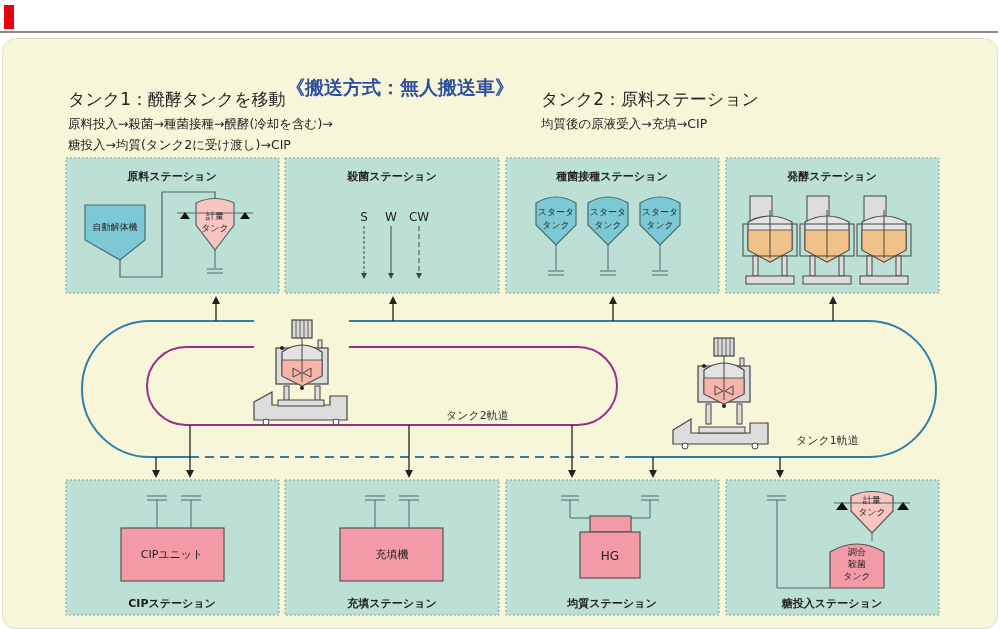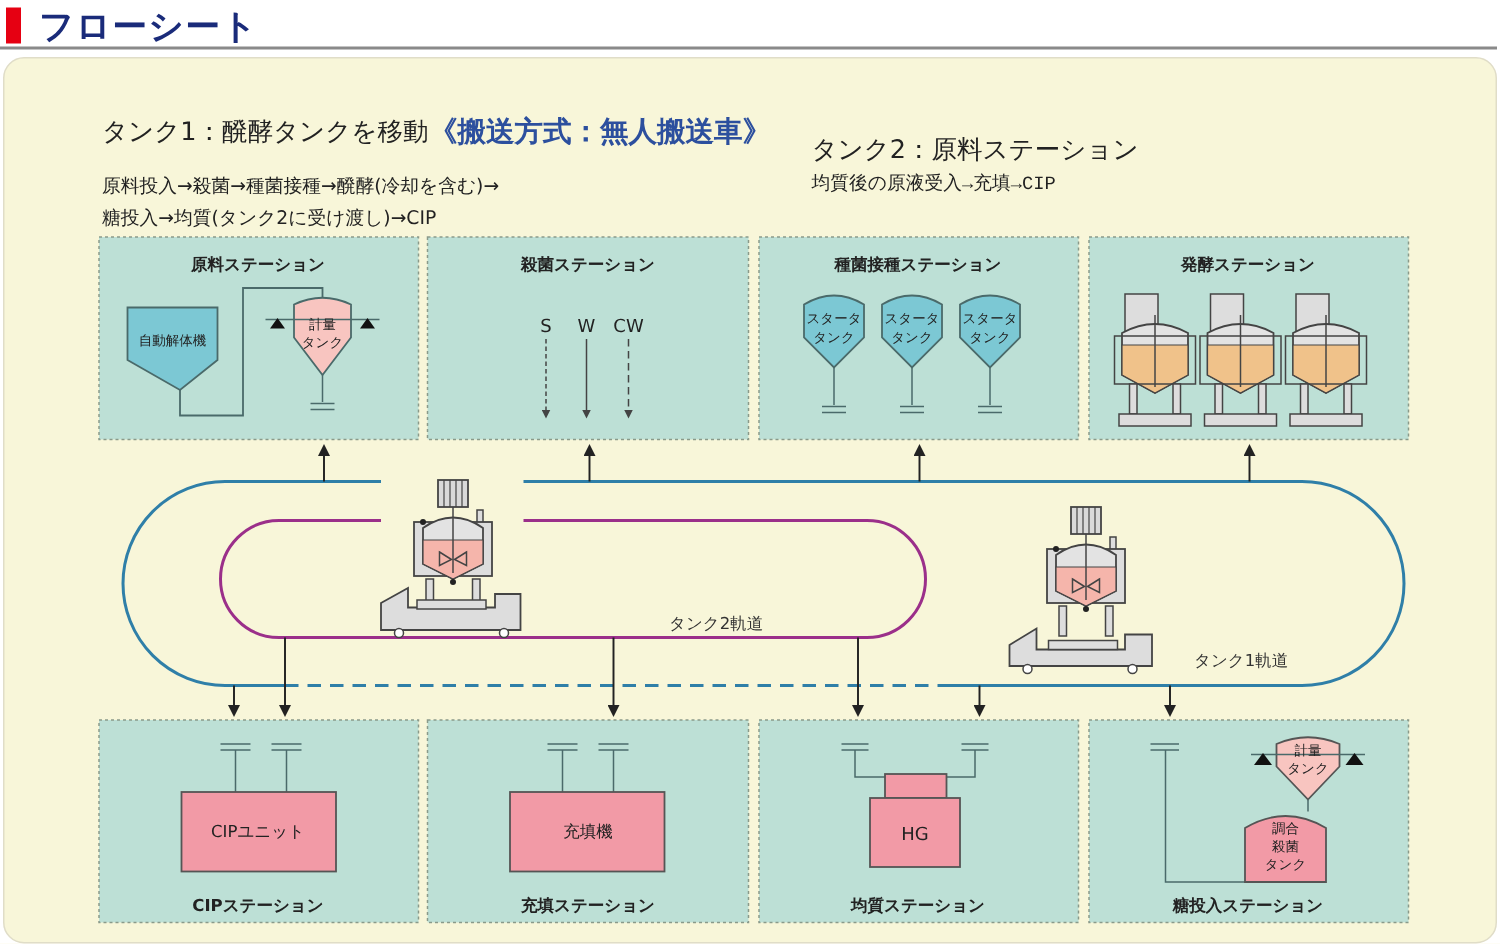--- a/index.html
+++ b/index.html
@@ -16,34 +16,33 @@
   .sub-h { position:absolute; font-size:17px; color:#222; }
   .sub-t { position:absolute; font-size:12.5px; color:#222; line-height:21px; }
   svg { position:absolute; left:0; top:0; }
   .lbl { font-family:"DejaVu Sans", sans-serif; }
 </style>
 </head>
 <body>
 
 <div class="hdr">
   <div class="hdr-bar"></div>
-  <div class="hdr-title">フローシート</div>
   <div class="hdr-line"></div>
 </div>
 
 <div class="panel"></div>
 
 <div class="title">《搬送方式：無人搬送車》</div>
 
-<div class="sub-h" style="left:68px; top:76px;">タンク1：醗酵タンクを移動</div>
+<div class="sub-h" style="left:68px; top:88px;">タンク1：醗酵タンクを移動</div>
 <div class="sub-t" style="left:68px; top:113px;">原料投入→殺菌→種菌接種→醗酵(冷却を含む)→</div>
 <div class="sub-t" style="left:68px; top:134px;text-align:center;">糖投入→均質(タンク2に受け渡し)→CIP</div>
 
 <div class="sub-h" style="left:541px; top:88px;">タンク2：原料ステーション</div>
-<div class="sub-t" style="left:541px; top:113px;font-family:Liberation Mono, monospace;">均質後の原液受入→充填→CIP</div>
+<div class="sub-t" style="left:541px; top:113px;">均質後の原液受入→充填→CIP</div>
 
 <svg width="1000" height="629" viewBox="0 0 1000 629">
   <defs>
     <marker id="arr" markerWidth="8" markerHeight="8" refX="4" refY="4" orient="auto" markerUnits="userSpaceOnUse">
       <path d="M0,0 L8,4 L0,8 z" fill="#222"></path>
     </marker>
     <marker id="arrs" markerWidth="6" markerHeight="6" refX="3" refY="3" orient="auto" markerUnits="userSpaceOnUse">
       <path d="M0,0 L6,3 L0,6 z" fill="#444"></path>
     </marker>
     <g id="fermenter">

